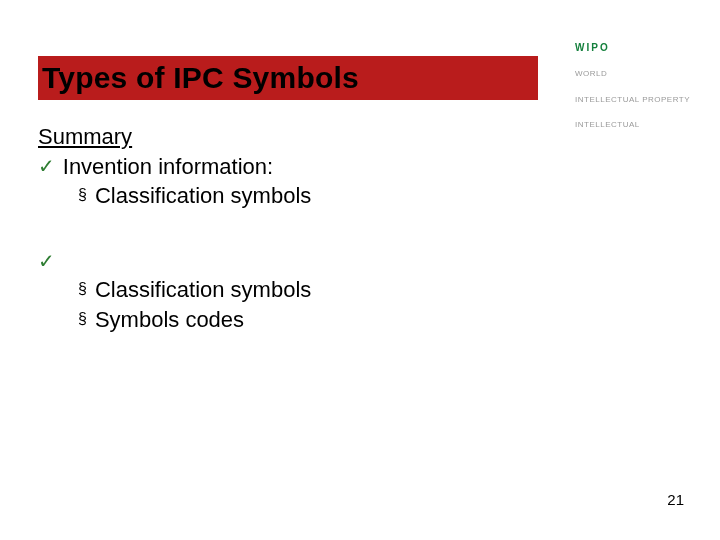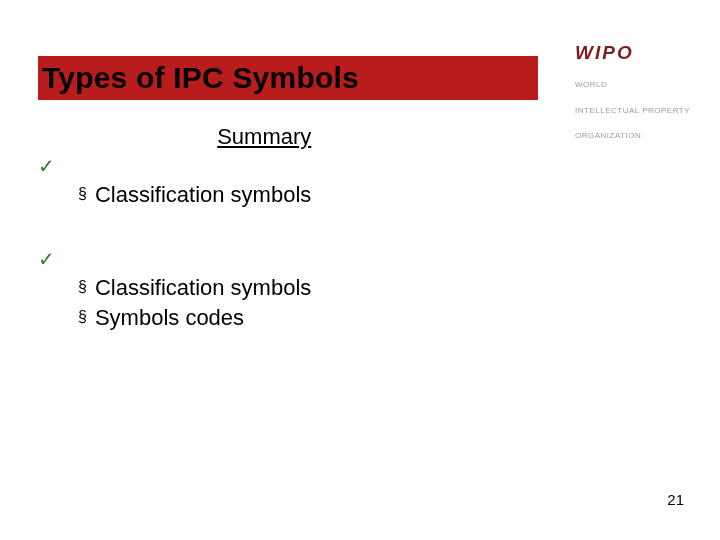--- a/index.html
+++ b/index.html
@@ -31,42 +31,40 @@
     letter-spacing: 0.2px;
   }
   .logo {
     position: absolute;
     right: 30px;
     top: 42px;
     text-align: left;
   }
   .logo-main {
     font-weight: bold;
-    font-size: 19px;
+    font-size: 10px;
     letter-spacing: 2px;
-    color: #7f1d1d;
-    font-style: italic;
+    color: #15803d;
   }
   .logo-sub {
     font-size: 8px;
     color: #9a9a9a;
     line-height: 1.2;
     margin-top: 16px;
     letter-spacing: 0.5px;
   }
   .content {
     position: absolute;
     left: 38px;
     top: 122px;
     font-size: 22px;
     line-height: 1.35;
   }
   .summary-heading {
     text-decoration: underline;
-    text-align: right;
   }
   .check-row {
     display: flex;
     align-items: flex-start;
   }
   .check {
     color: #2e7d32;
     margin-right: 8px;
     font-size: 20px;
     line-height: 1.4;
@@ -92,32 +90,33 @@
     color: #000;
   }
 </style>
 </head>
 <body>
 
 <div class="logo">
   <div class="logo-main">WIPO</div>
   <div class="logo-sub">WORLD</div>
   <div class="logo-sub">INTELLECTUAL PROPERTY</div>
-  <div class="logo-sub">ORGANIZATION</div>
+  <div class="logo-sub">INTELLECTUAL</div>
 </div>
 
 <div class="title-bar">
   <span class="title-text">Types of IPC Symbols</span>
 </div>
 
 <div class="content">
   <div class="summary-heading">Summary</div>
 
   <div class="check-row">
     <span class="check">✓</span>
+    <span>Invention information:</span>
   </div>
   <div class="bullet-row">
     <span class="bullet">§</span>
     <span>Classification symbols</span>
   </div>
 
   <div class="block2">
     <div class="check-row">
       <span class="check">✓</span>
     </div>

